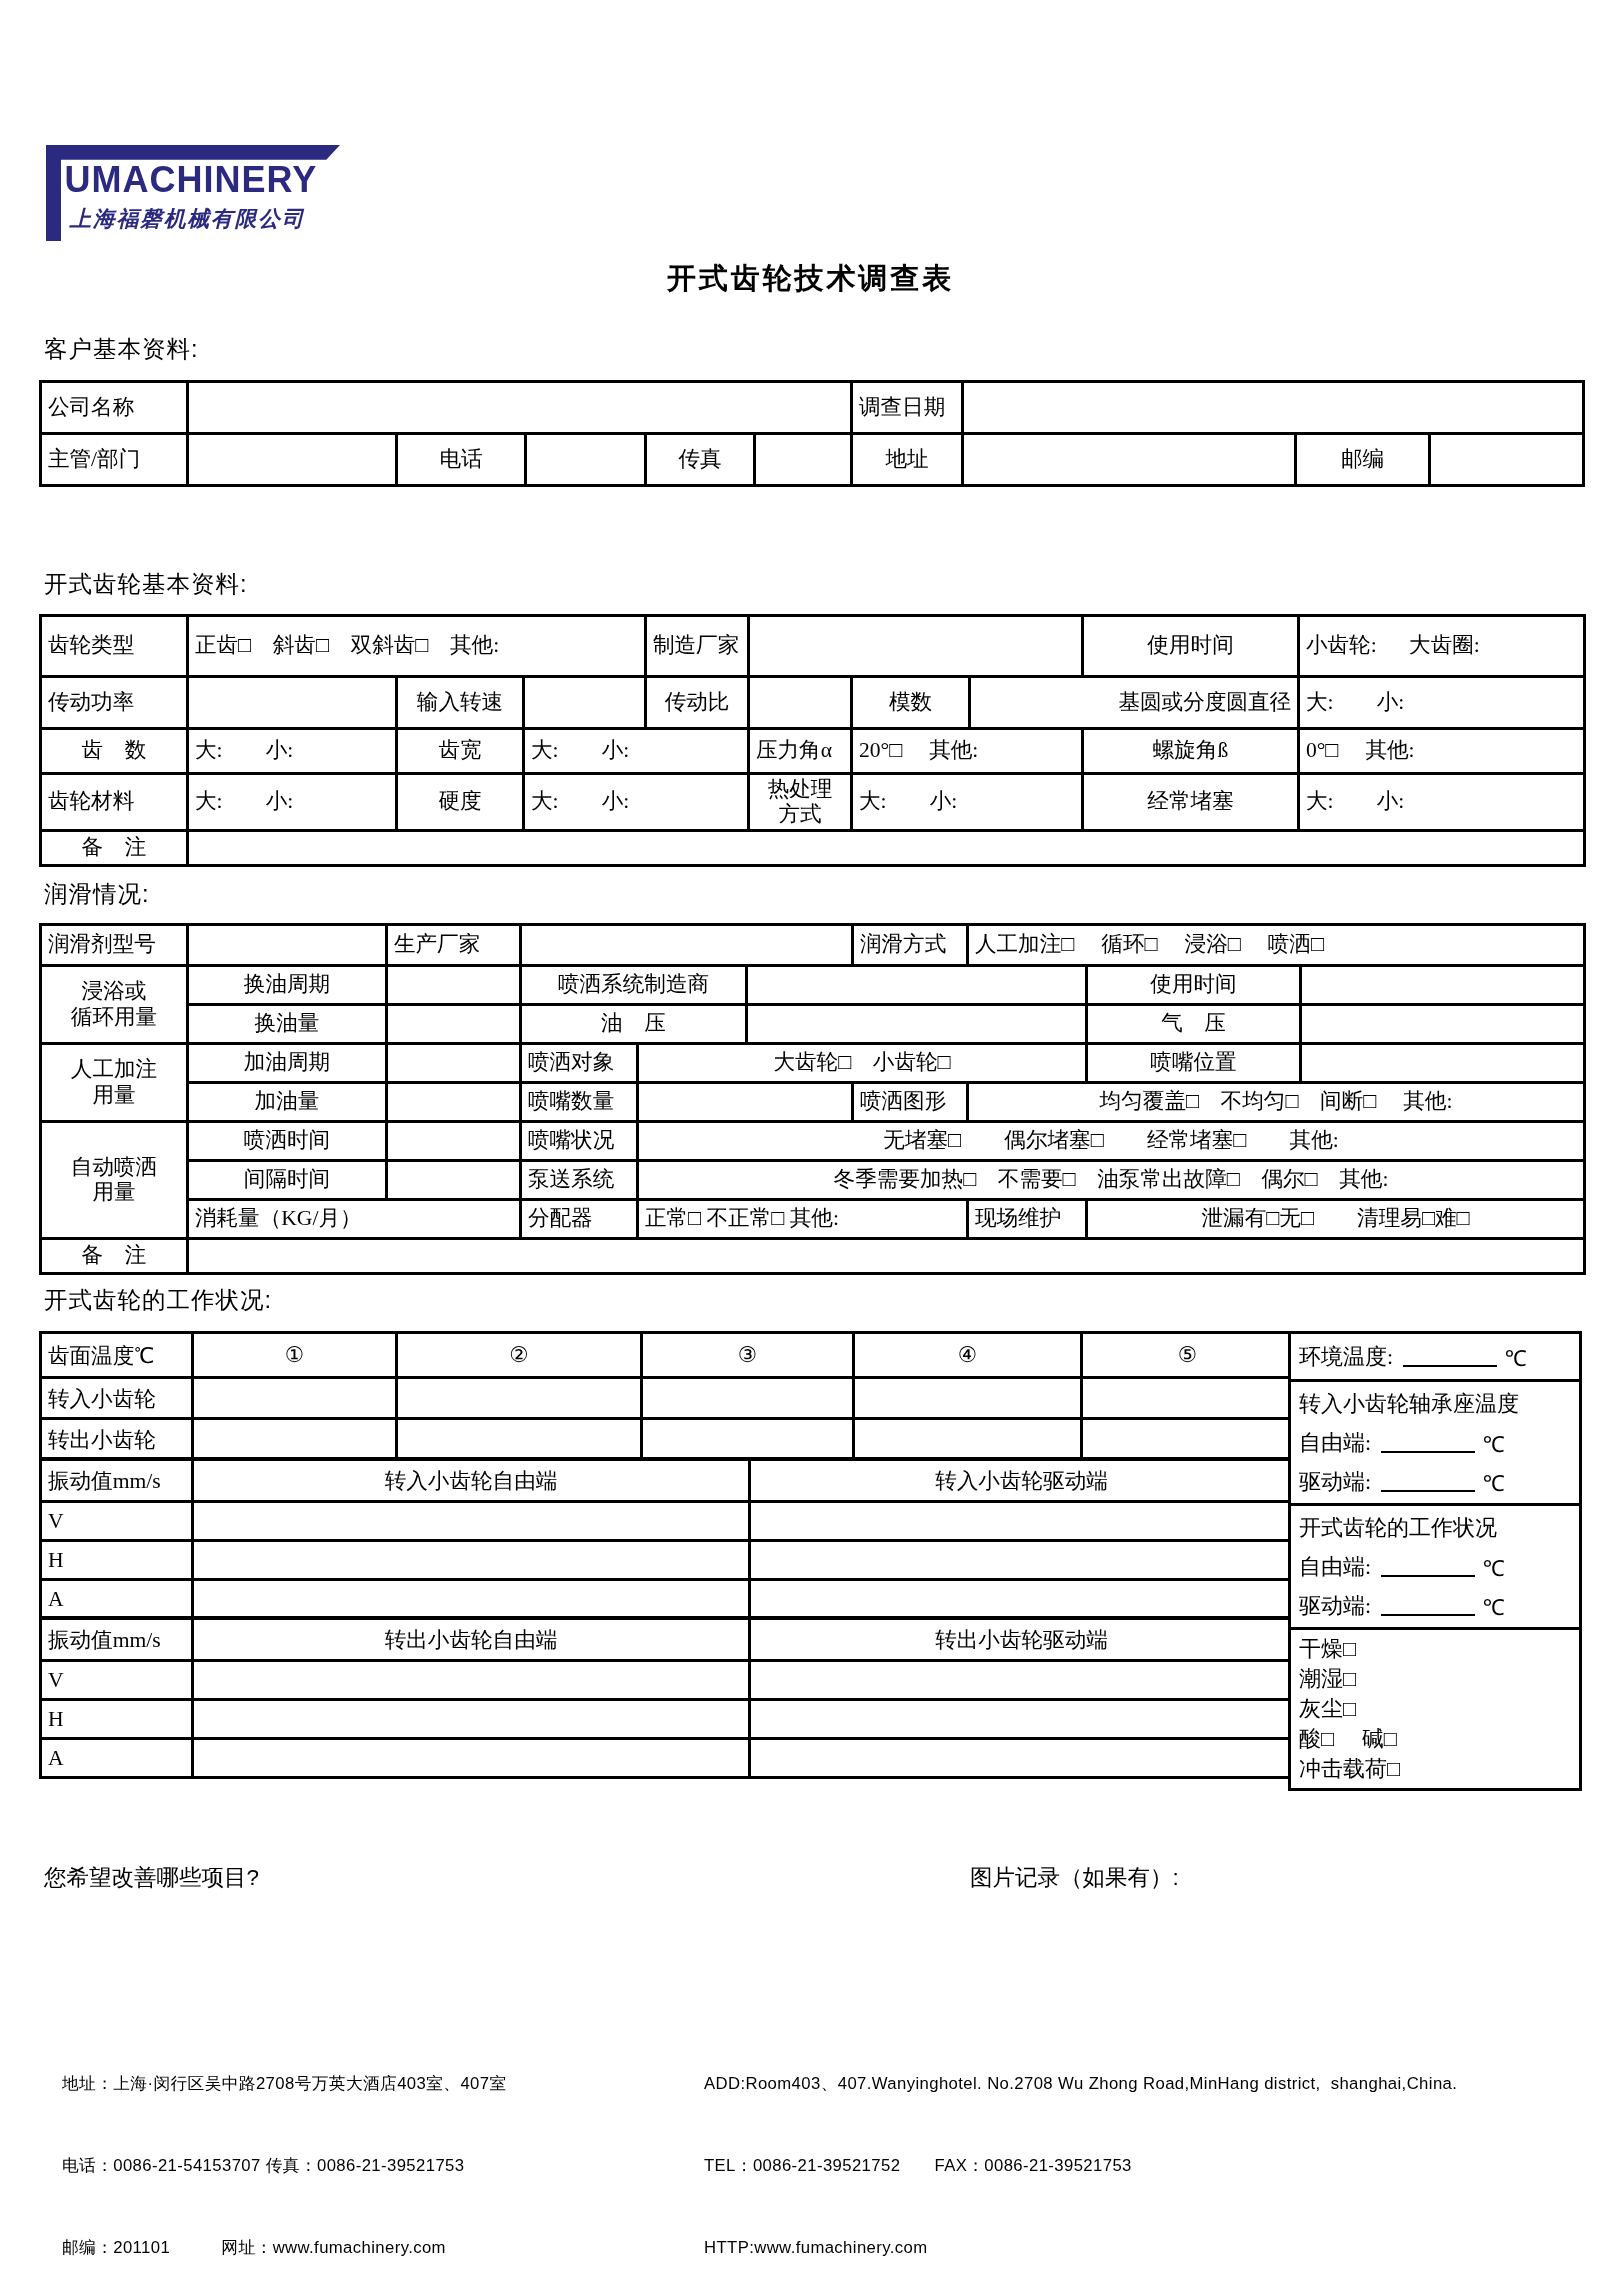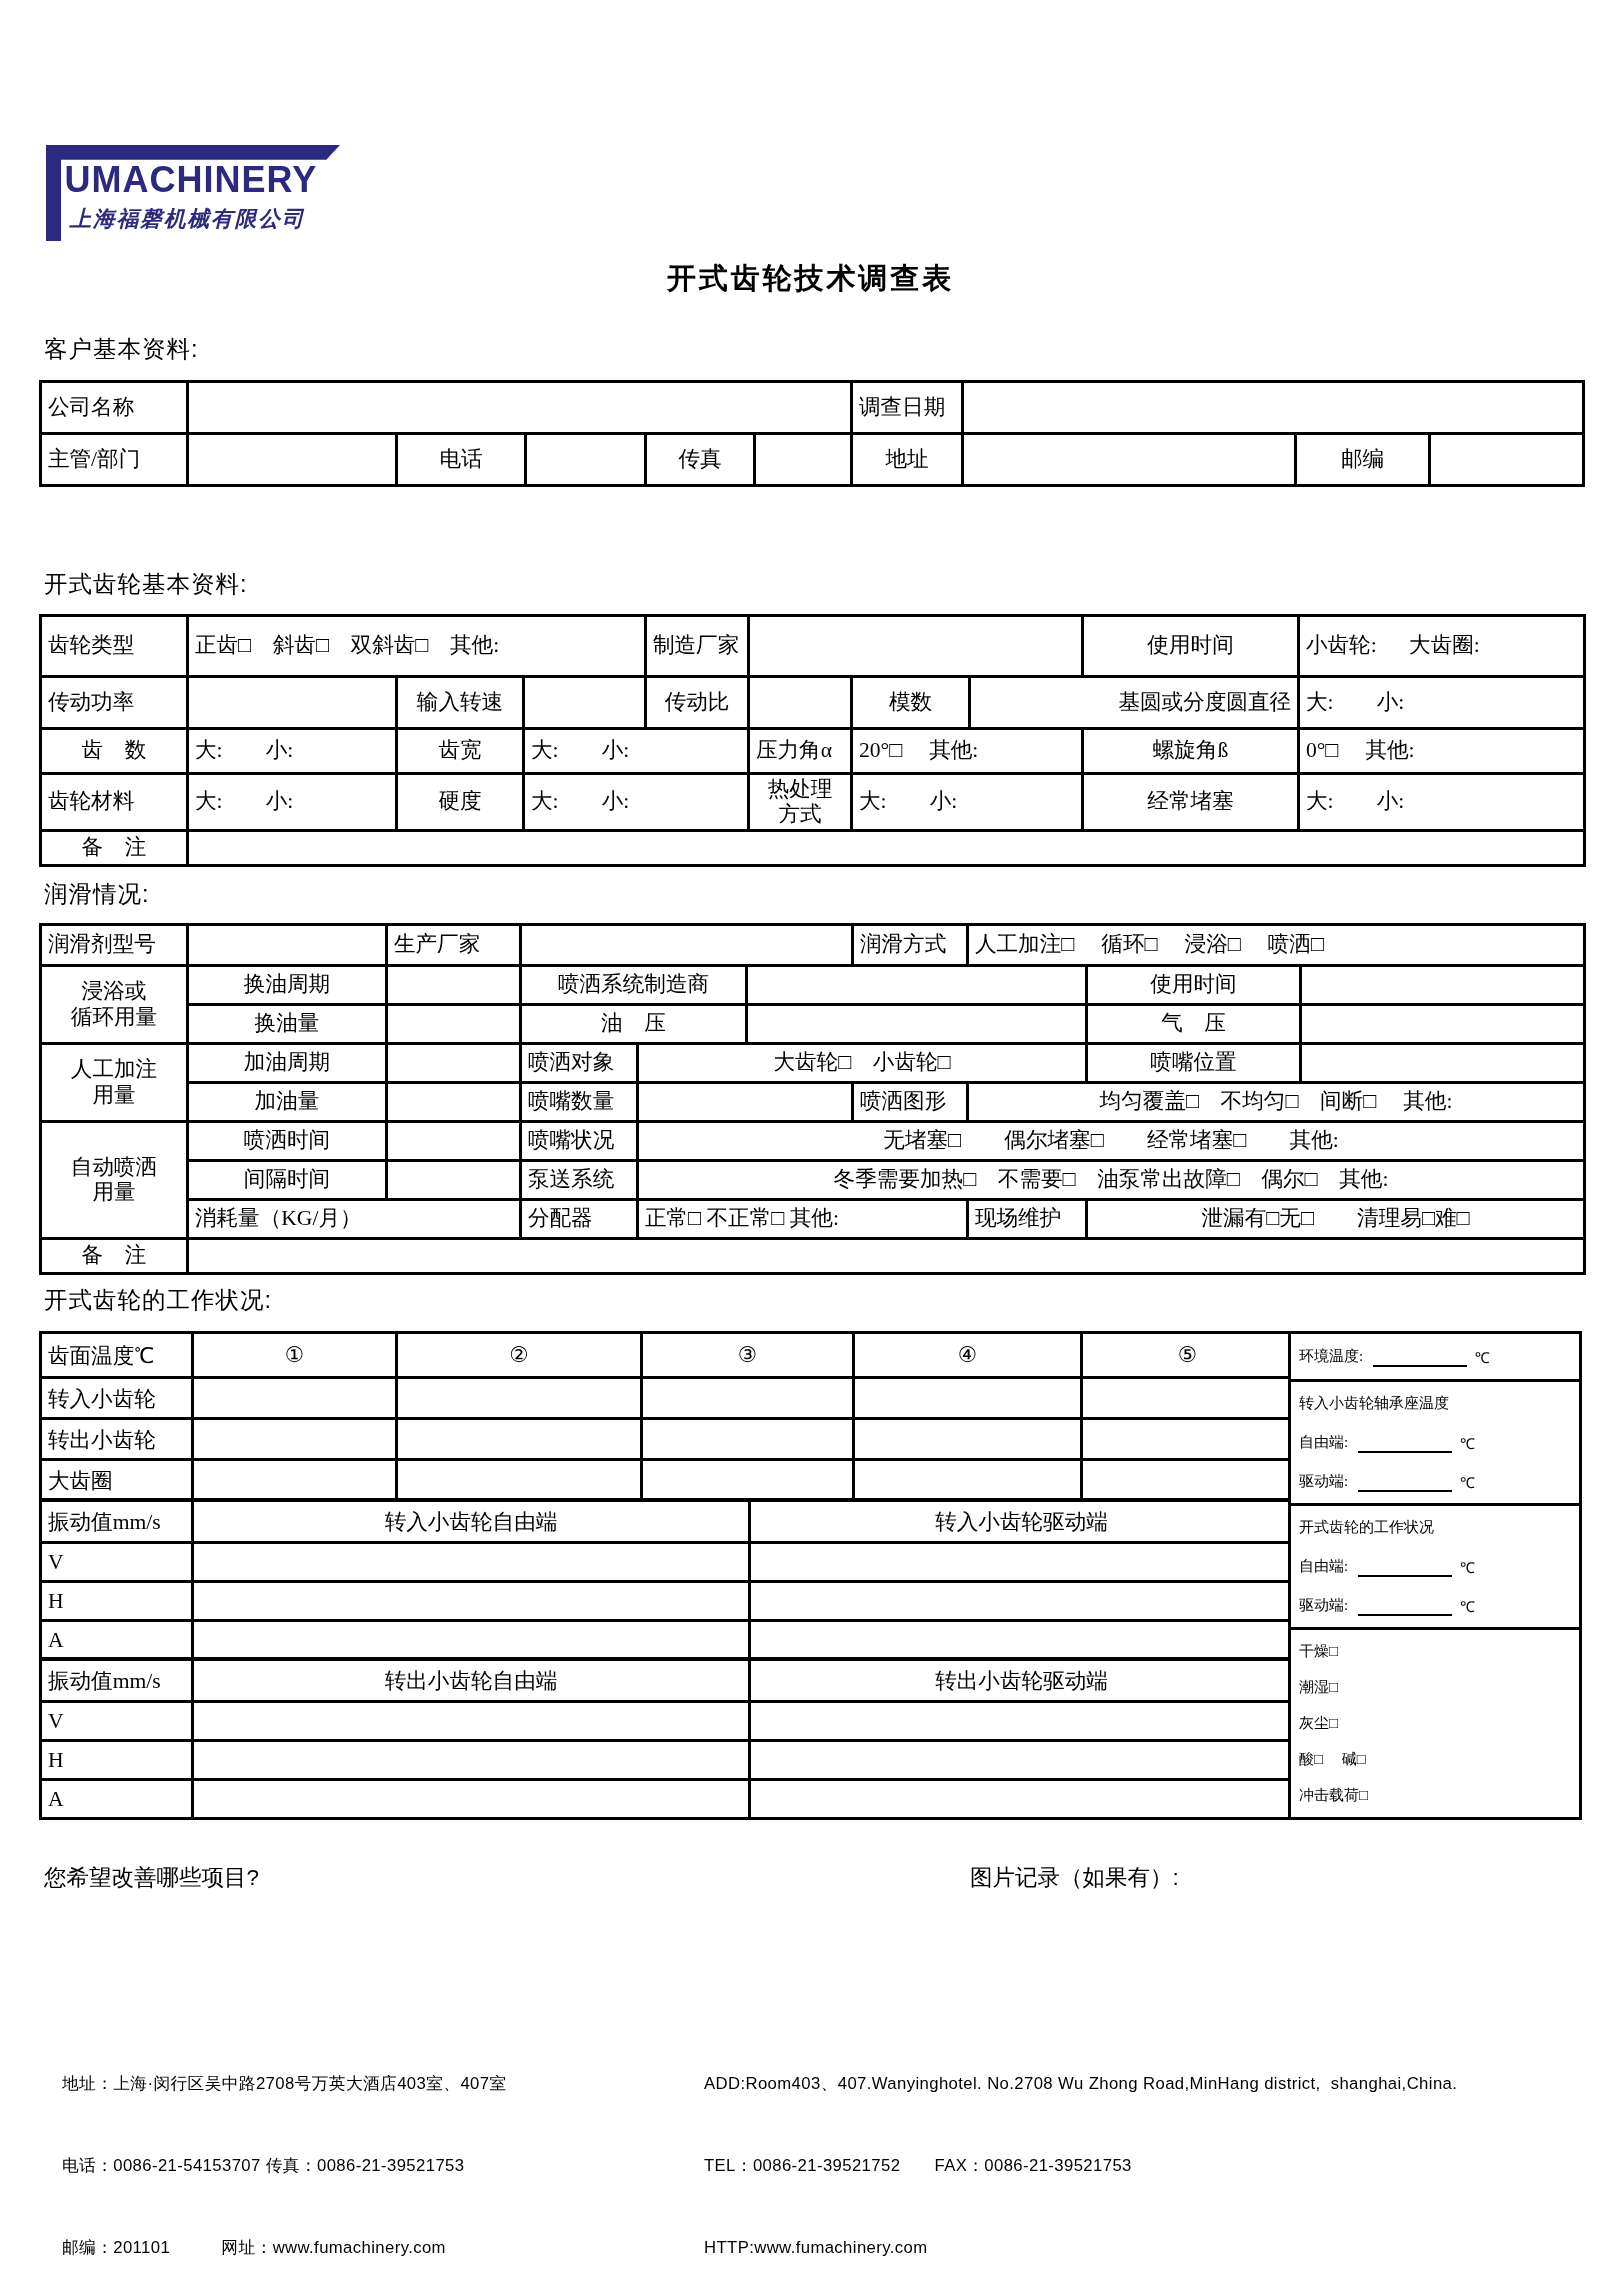--- a/index.html
+++ b/index.html
@@ -23,21 +23,21 @@
   .c{text-align:center}.r{text-align:right}
   .big{font-size:25.5px}
   
   .t4wrap{position:absolute;left:39px;top:1331px;width:1543px;display:flex;align-items:stretch}
   .t4left{width:1253px}
   .t4left table{border-collapse:collapse;table-layout:fixed;width:1253px}
   .t4left table.mup{margin-top:-3.9px}
   .t4left td{border:3.9px solid #000;font-size:21.6px;font-family:"Liberation Serif",serif;
         padding:1px 5.9px;white-space:pre-wrap;overflow:hidden;vertical-align:middle}
   .rightcol{flex:1;border:3.9px solid #000;margin-left:-3.9px;display:flex;flex-direction:column;
-        font-family:"Liberation Serif",serif;font-size:15px;background:#fff}
+        font-family:"Liberation Serif",serif;font-size:22px;background:#fff}
   .envrow{height:45px;border-bottom:3.9px solid #000;display:flex;align-items:center;padding:0 7.8px;white-space:pre}
   .bearbox{border-bottom:3.9px solid #000;padding:2px 8px}
   .bearbox .bline{display:flex;align-items:center;height:39px;white-space:pre}
   .condlist{flex:1;padding:3.9px 7.8px;display:flex;flex-direction:column;justify-content:space-around}
   .conditem{white-space:pre}
   .uline{display:inline-block;width:94px;height:19.6px;border-bottom:2.9px solid #000;margin:0 7.8px 0 9.8px}
   
   .prompt{position:absolute;font-size:22.5px;white-space:pre}
   .fblock{position:absolute;font-size:16.7px;line-height:27.4px;letter-spacing:0.4px;white-space:pre}
 </style>
@@ -262,28 +262,20 @@
       <tr style="height:41px">
         <td>转入小齿轮</td>
         <td></td>
             <td></td>
             <td></td>
             <td></td>
             <td></td>
       </tr>
       <tr style="height:41px">
         <td>转出小齿轮</td>
-        <td></td>
-            <td></td>
-            <td></td>
-            <td></td>
-            <td></td>
-      </tr>
-      <tr style="height:41px">
-        <td>大齿圈</td>
         <td></td>
             <td></td>
             <td></td>
             <td></td>
             <td></td>
       </tr>
     </tbody>
       </table>
     <table class="mup">
       <colgroup>

